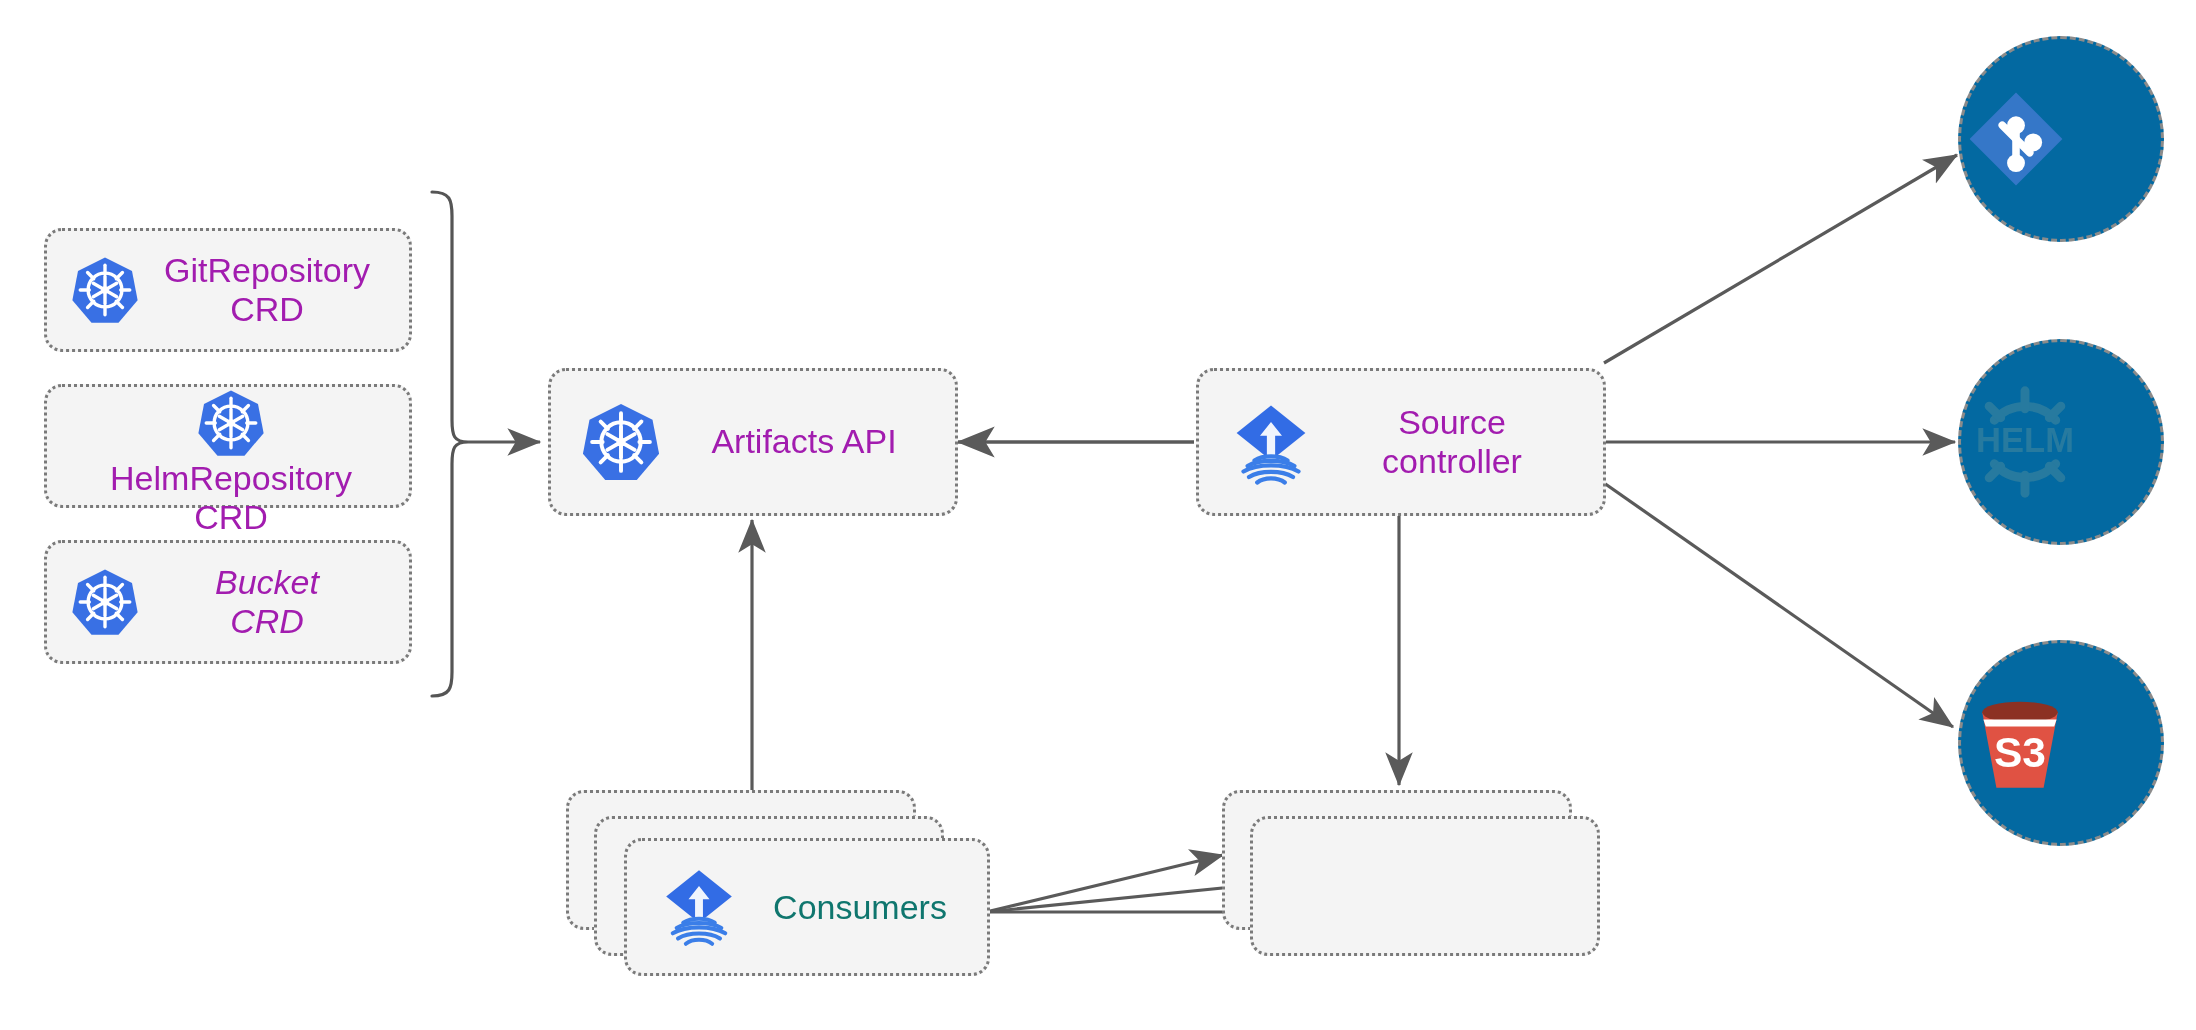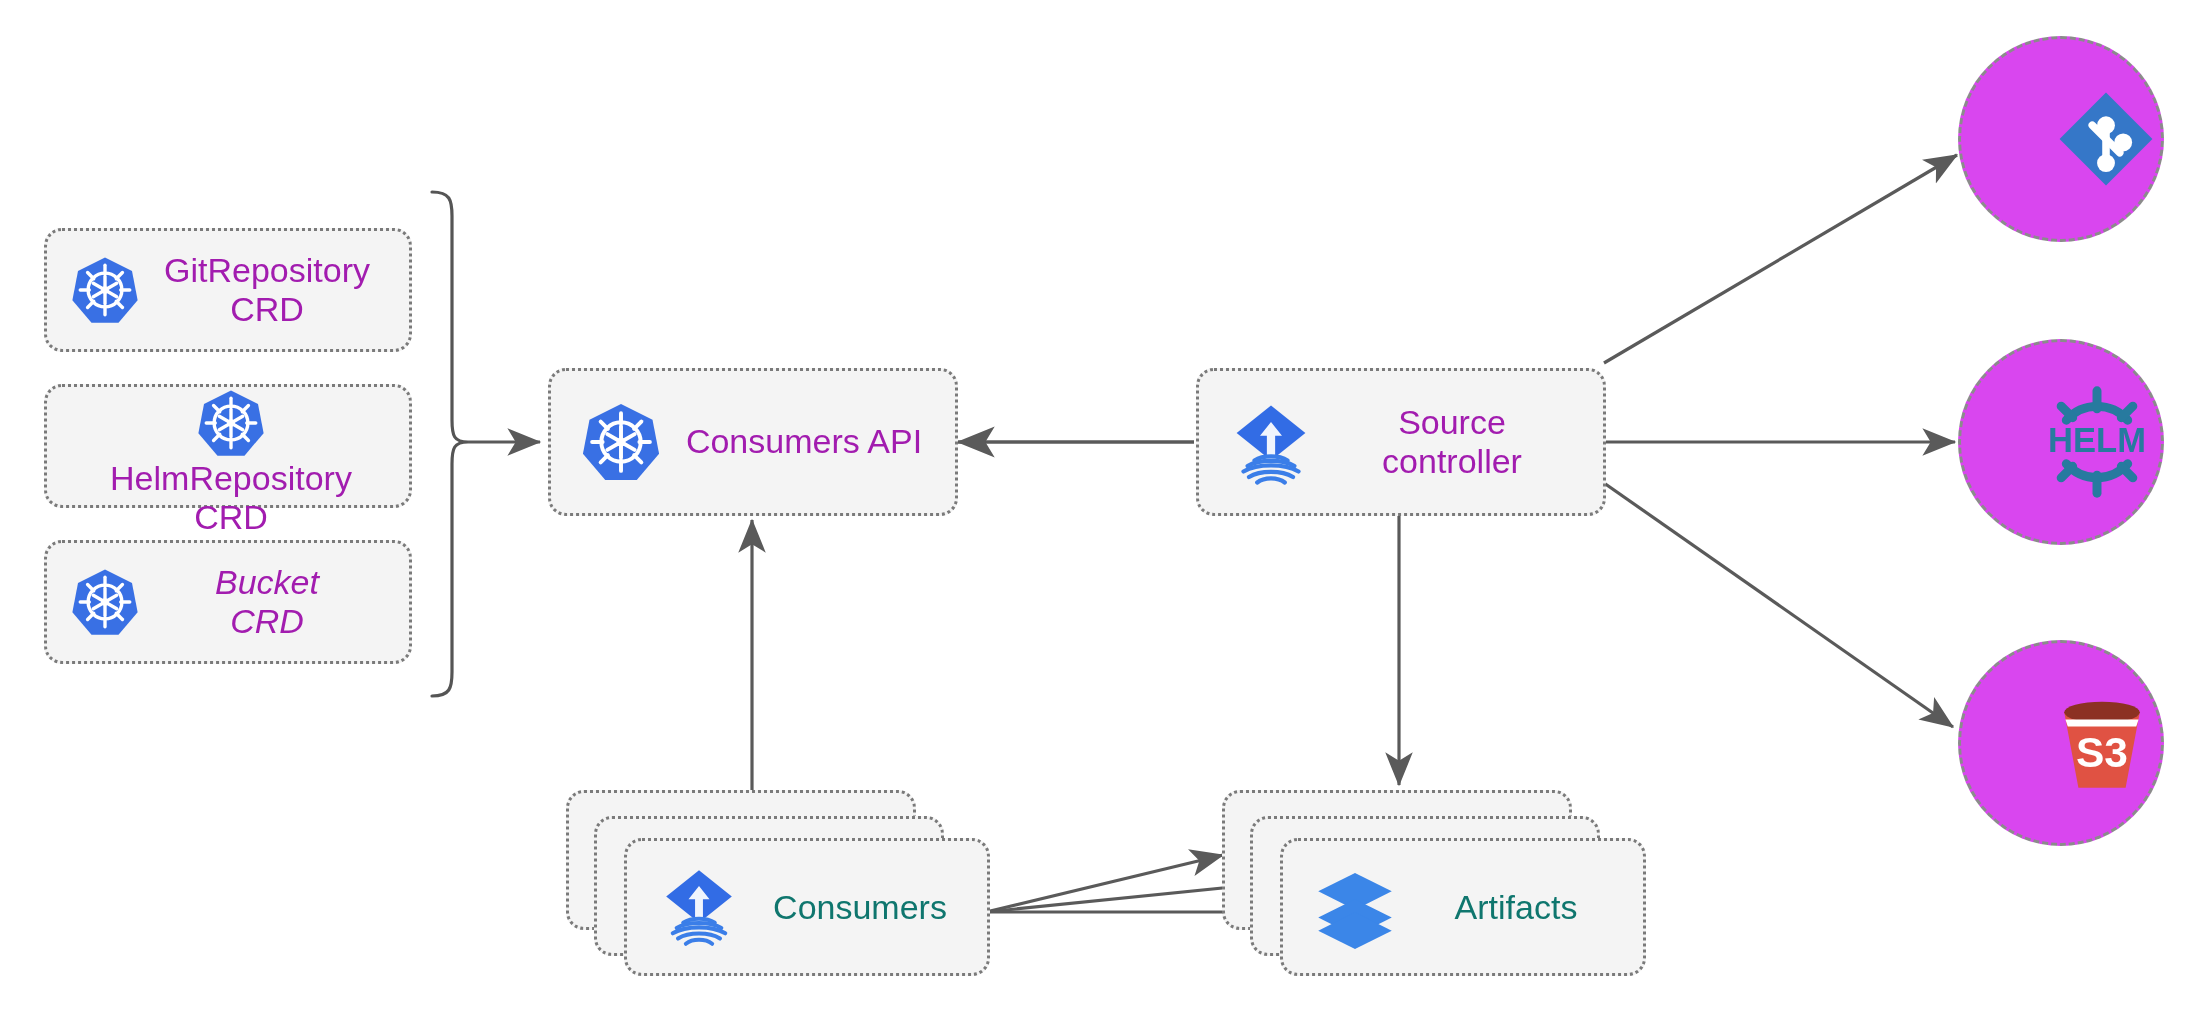--- a/index.html
+++ b/index.html
@@ -61,25 +61,25 @@
   .wide .ico { width: 84px; height: 84px; }
   .wide .lbl { flex: 1 1 auto; }
 
   
   .circ {
     position: absolute;
     box-sizing: border-box;
     width: 206px;
     height: 206px;
     border-radius: 50%;
-    background: #d946ef;
+    background: #0369a1;
     border: 3px dashed #8b8b8b;
     display: flex;
     align-items: center;
-    justify-content: flex-end;
+    justify-content: flex-start;
   }
 
   
   .stack { position: absolute; }
   .stack .sheet {
     position: absolute;
     box-sizing: border-box;
     background: #f4f4f4;
     border: 3px dotted #7a7a7a;
     border-radius: 18px;
@@ -240,21 +240,21 @@
         <line x1="32" y1="20" x2="32" y2="32"></line>
         <line x1="32" y1="32" x2="42.4" y2="26"></line>
         <line x1="32" y1="32" x2="42.4" y2="38"></line>
         <line x1="32" y1="32" x2="32" y2="44"></line>
         <line x1="32" y1="32" x2="21.6" y2="38"></line>
         <line x1="32" y1="32" x2="21.6" y2="26"></line>
       </g>
       <circle cx="32" cy="32" r="3.4" fill="#ffffff"></circle>
     </svg>
   </span>
-  <span class="lbl">Consumers API</span>
+  <span class="lbl">Artifacts API</span>
 </div>
 
 <div class="node wide" style="left:1196px; top:368px; width:410px; height:148px;">
   <span class="ico">
     <svg viewBox="0 0 64 64" width="88" height="88">
       <polygon points="32,4 57,24 32,44 7,24" fill="#326ce5"></polygon>
       <path d="M32,16 L40,26 L35,26 L35,44 L29,44 L29,26 L24,26 Z" fill="#ffffff" opacity="0.93"></path>
       <g stroke="#3b7ee8" stroke-width="3.1" stroke-linecap="round" fill="none">
         <path d="M20,44 C26,40 38,40 44,44"></path>
         <path d="M15,48 C23,43 41,43 49,48"></path>
@@ -329,23 +329,13 @@
         </g>
       </svg>
     </span>
     <span class="lbl">Consumers</span>
   </div>
 </div>
 
 <div class="stack" style="left:1222px; top:790px; width:424px; height:186px;">
   <div class="sheet" style="left:0; top:0; width:350px; height:140px;"></div>
   <div class="sheet" style="left:28px; top:26px; width:350px; height:140px;"></div>
-  <div class="sheet front" style="left:58px; top:48px; width:366px; height:138px;">
-    <span class="ico">
-      <svg viewBox="0 0 64 64" width="84" height="84">
-        <polygon points="32,6 60,20 32,34 4,20" fill="#3b86e8"></polygon>
-        <polygon points="32,26 60,40 32,54 4,40" fill="#3b86e8"></polygon>
-        <polygon points="32,36 60,50 32,64 4,50" fill="#3b86e8"></polygon>
-      </svg>
-    </span>
-    <span class="lbl">Artifacts</span>
-  </div>
 </div>
 
 </body></html>

